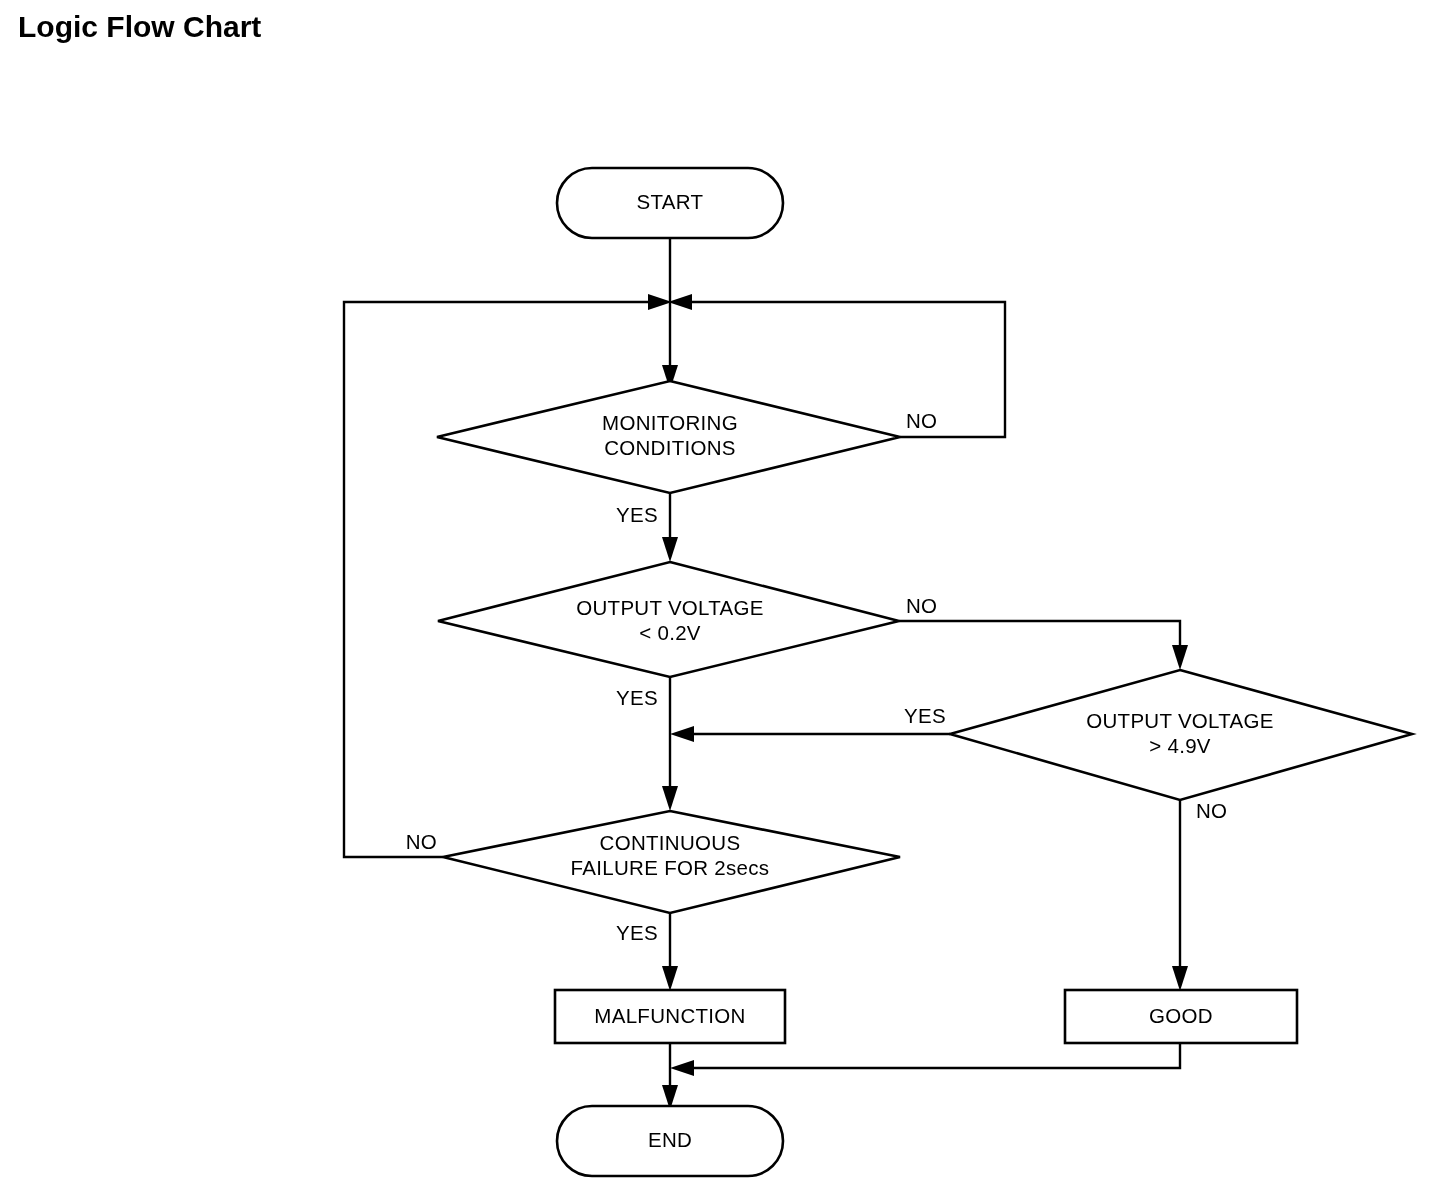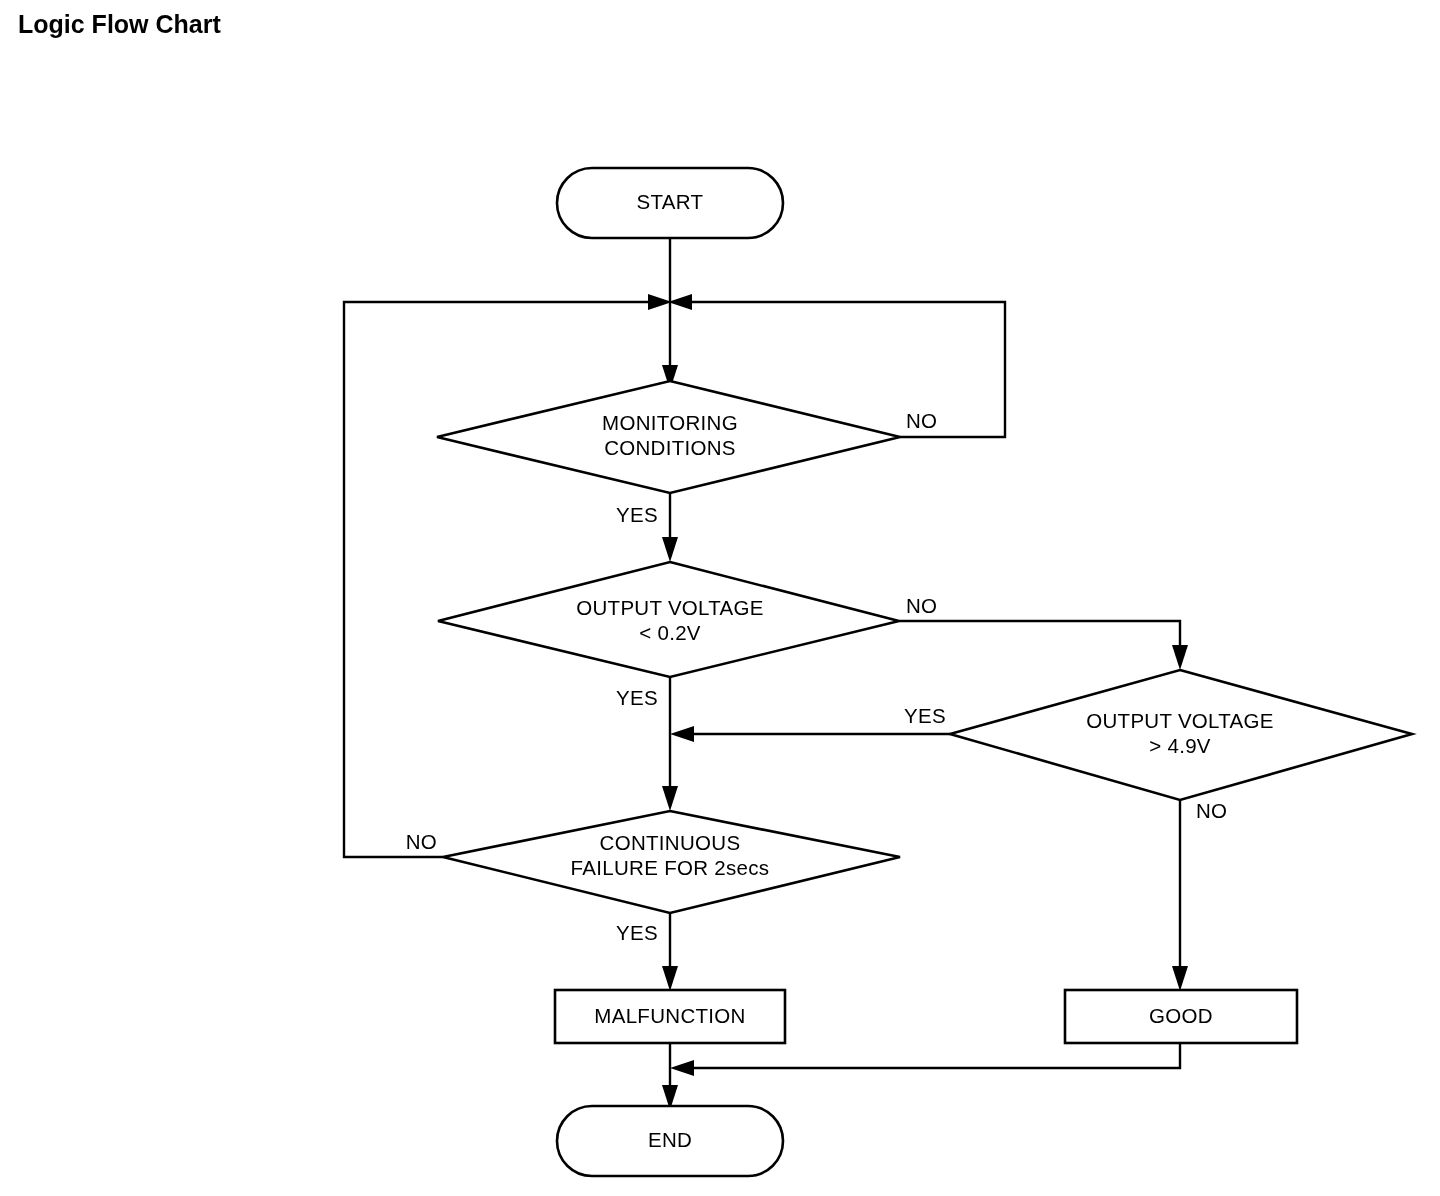--- a/index.html
+++ b/index.html
@@ -12,21 +12,21 @@
     height: 1196px;
     font-family: "Liberation Sans", sans-serif;
     color: #000000;
     position: relative;
     overflow: hidden;
   }
   #page-title {
     position: absolute;
     left: 18px;
     top: 10px;
-    font-size: 25px;
+    font-size: 30px;
     font-weight: bold;
     letter-spacing: 0px;
     color: #000000;
     white-space: nowrap;
   }
   #flow-svg {
     position: absolute;
     left: 0;
     top: 0;
     width: 1440px;

